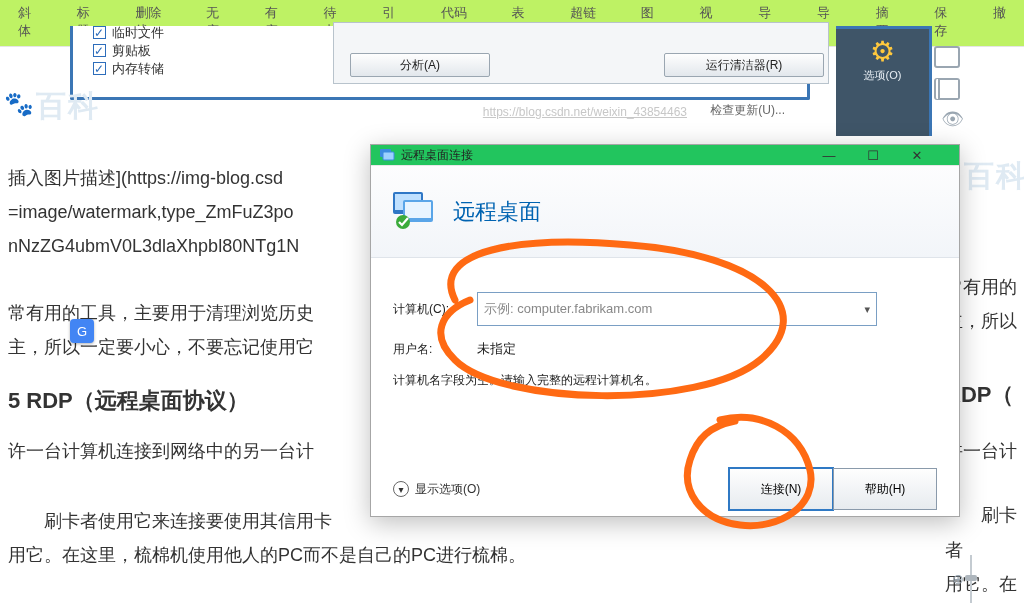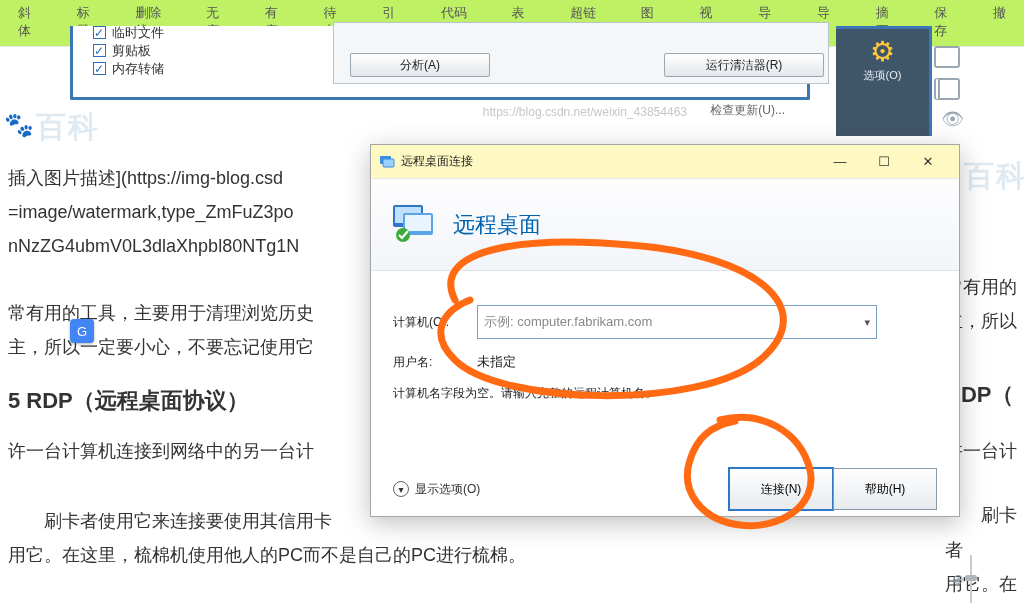--- a/index.html
+++ b/index.html
@@ -42,21 +42,21 @@
     border: 1px solid #b8c3cc; background: #f4f6f8;
   }
   .win-btn {
     position: absolute; height: 24px; background:linear-gradient(#fefefe,#e2e7ec);
     border:1px solid #9aa6b1; font-size:12px; border-radius:2px; color:#222;
     display:flex; align-items:center; justify-content:center;
   }
   .analyze-btn { left: 16px; bottom: 6px; width: 140px; }
   .run-btn { right: 4px; bottom: 6px; width: 160px; }
   .check-upd { position:absolute; right:22px; bottom:-22px; font-size:12px; color:#666;}
-  .url-wm { position:absolute; right:22px; bottom:-22px; font-size:12px; color:#c7c7c7;}
+  .url-wm { position:absolute; right:22px; bottom:-22px; font-size:12px; color:#c7c7c7;text-decoration:underline;}
   
   .right-strip {
     position: absolute; right: 92px; top: 26px; width: 96px; height: 110px;
     background: #3f5568; color:#e7eef4; font-size:11px; text-align:center;
     border-top:3px solid #3b76b5; border-right:3px solid #3b76b5;
   }
   .right-strip .gear { font-size:28px; color:#ffc83d; margin-top:6px;}
   .side-icons { position:absolute; right:60px; top:36px; width:30px; color:#9aa6b1;}
   .side-icons div { width:26px; height:22px; margin:10px 0; border:2px solid #9aa6b1; border-radius:3px;}
   .eye { position:absolute; right:60px; top:108px; color:#9aa6b1; font-size:18px;}
@@ -65,22 +65,22 @@
   .zoom-ctrl .vline::after{content:""; position:absolute; left:-5px; top:20px; width:12px; height:6px; background:#aeb6bd; border-radius:2px;}
   
   .gt { position:absolute; left:70px; top:319px; width:24px; height:24px; background:#4285f4; border-radius:4px; color:#fff; font-size:13px; display:flex; align-items:center; justify-content:center; box-shadow:0 1px 3px rgba(0,0,0,.3);}
   
   .rdp {
     position: absolute; left: 370px; top: 144px; width: 590px; height: 373px;
     background: #fff; border: 1px solid #a6a6a6; box-shadow: 0 6px 24px rgba(0,0,0,.25);
     font-size: 13px; color:#222;
   }
   .rdp-title {
-    height: 34px; display:flex; align-items:center; padding:0 9px 0 8px;
-    background:#fef9c3; border-bottom:1px solid #e8e8e8;
+    height: 21px; display:flex; align-items:center; padding:0 20px 0 8px;
+    background:#22c55e; border-bottom:1px solid #e8e8e8;
   }
   .rdp-title .ico { width:16px; height:16px; margin-right:6px; position:relative;}
   .rdp-title .ico svg{width:16px;height:16px;}
   .rdp-title .ttl { flex:1; font-size:12px; }
   .winctl { width:44px; height:28px; display:flex; align-items:center; justify-content:center; color:#333;}
   .rdp-banner {
     height: 92px; background: linear-gradient(#fdfdfe,#f2f5f9);
     border-bottom:1px solid #dfe4ea; display:flex; align-items:center; padding-left:18px;
   }
   .rdp-banner .big-ico { width:52px; height:52px; margin-right:12px;}
@@ -148,21 +148,21 @@
 <div class="right-strip">
   <div class="gear">⚙</div>
   <div>选项(O)</div>
 </div>
 <div class="side-icons">
   <div></div>
   <div style="border-left:6px double #9aa6b1"></div>
 </div>
 <div class="eye">👁</div>
 
-<div class="bk-wm" style="left:4px; top:86px;margin-top:21px;"><span class="paw">🐾</span><span>百科</span></div>
+<div class="bk-wm" style="left:4px; top:86px;"><span class="paw">🐾</span><span>百科</span></div>
 <div class="bk-wm" style="right:-4px; top:156px;"><span class="paw">🐾</span><span>百科</span></div>
 
 <div class="blog-area">
   <div style="height:106px"></div>
   <div class="blog-text small">插入图片描述](https://img-blog.csd</div>
   <div class="blog-text small">=image/watermark,type_ZmFuZ3po</div>
   <div class="blog-text small">nNzZG4ubmV0L3dlaXhpbl80NTg1N</div>
   <div style="height:32px"></div>
   <div class="blog-text">常有用的工具，主要用于清理浏览历史</div>
   <div class="blog-text">主，所以一定要小心，不要忘记使用它</div>

